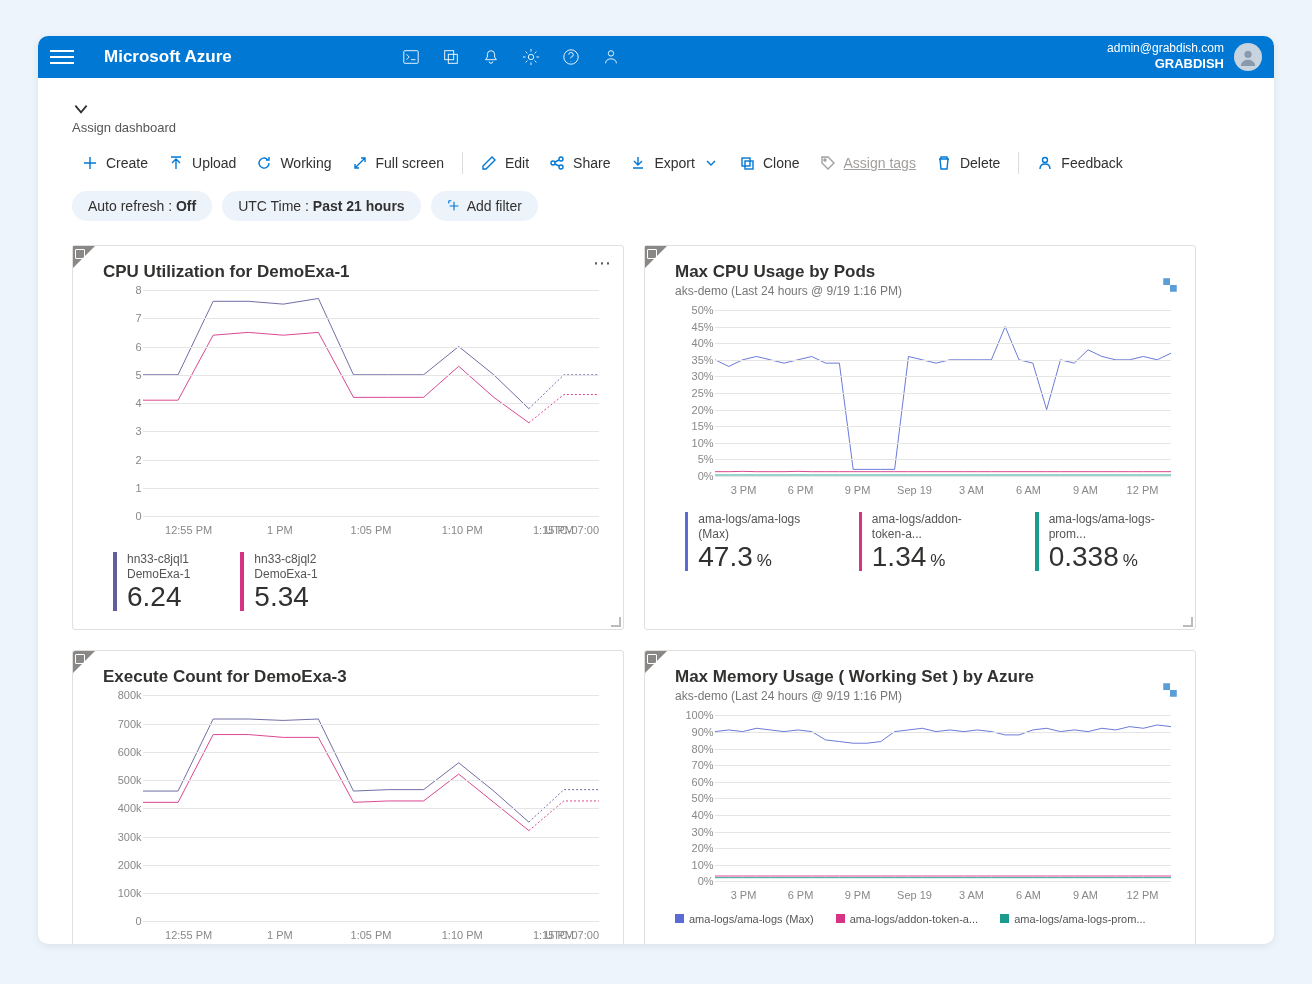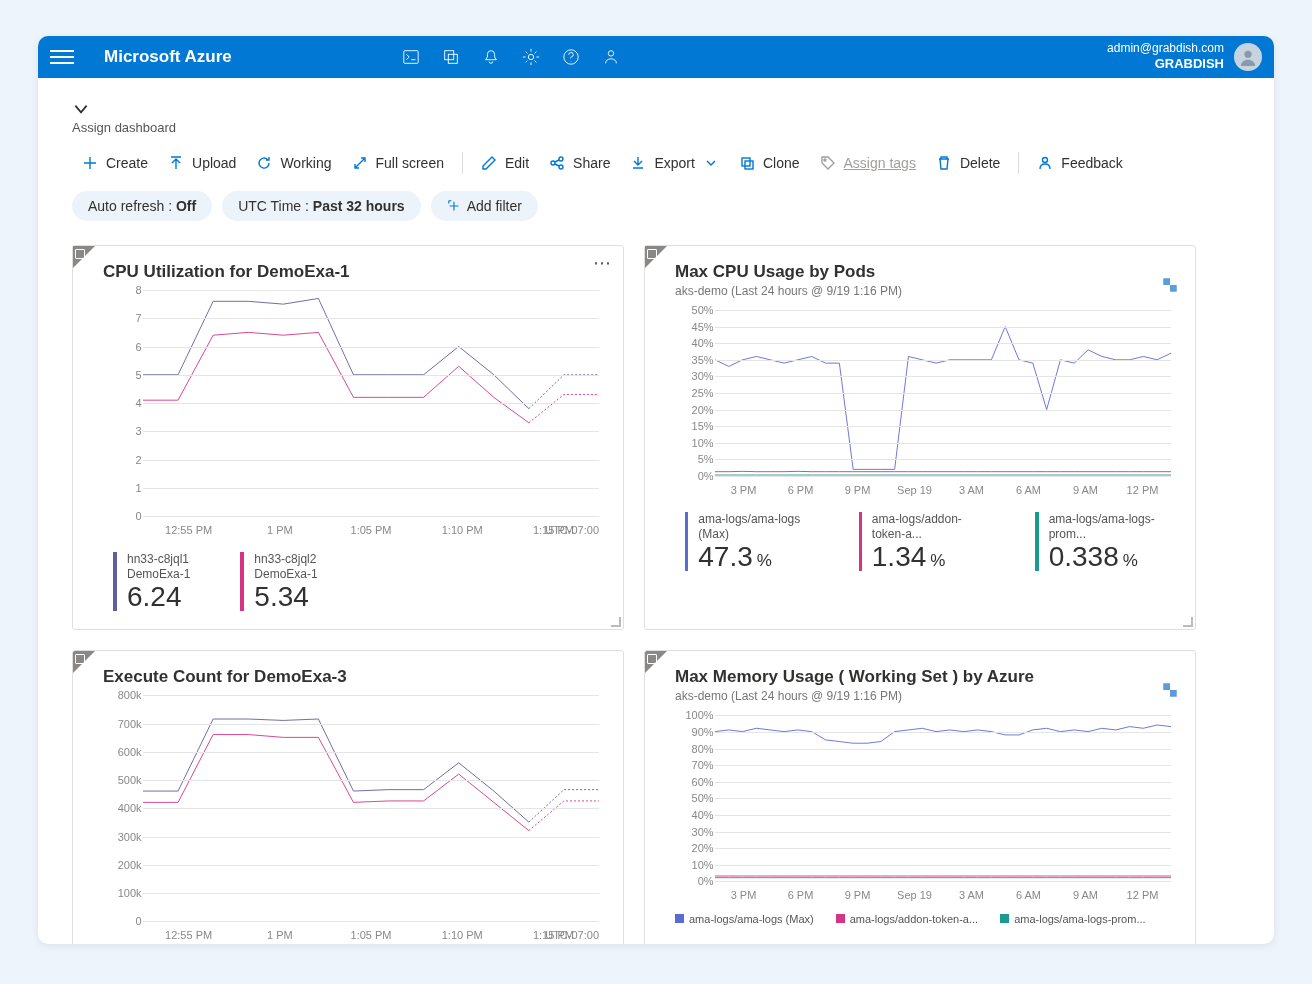--- a/index.html
+++ b/index.html
@@ -208,21 +208,21 @@
           <svg viewBox="0 0 16 16">
             <circle cx="8" cy="5" r="2.5"></circle>
             <path d="M3 14c0-3 2-5 5-5s5 2 5 5"></path>
           </svg>
           <span>Feedback</span>
         </div>
 </div>
 
 <div class="pills">
   <div class="pill"><span>Auto refresh : </span><b>Off</b></div>
-  <div class="pill"><span>UTC Time : </span><b>Past 32 hours</b></div>
+  <div class="pill"><span>UTC Time : </span><b>Past 21 hours</b></div>
   <div class="pill addf">
     <svg width="14" height="14" viewBox="0 0 16 16">
             <path d="M8 3v10M3 8h10" stroke="#0078d4" stroke-width="1.3"></path>
             <path d="M2 2h3M2 2v3" stroke="#0078d4" stroke-width="1.3"></path>
           </svg>
     <span>Add filter</span>
   </div>
 </div>
 
 <div class="grid">

